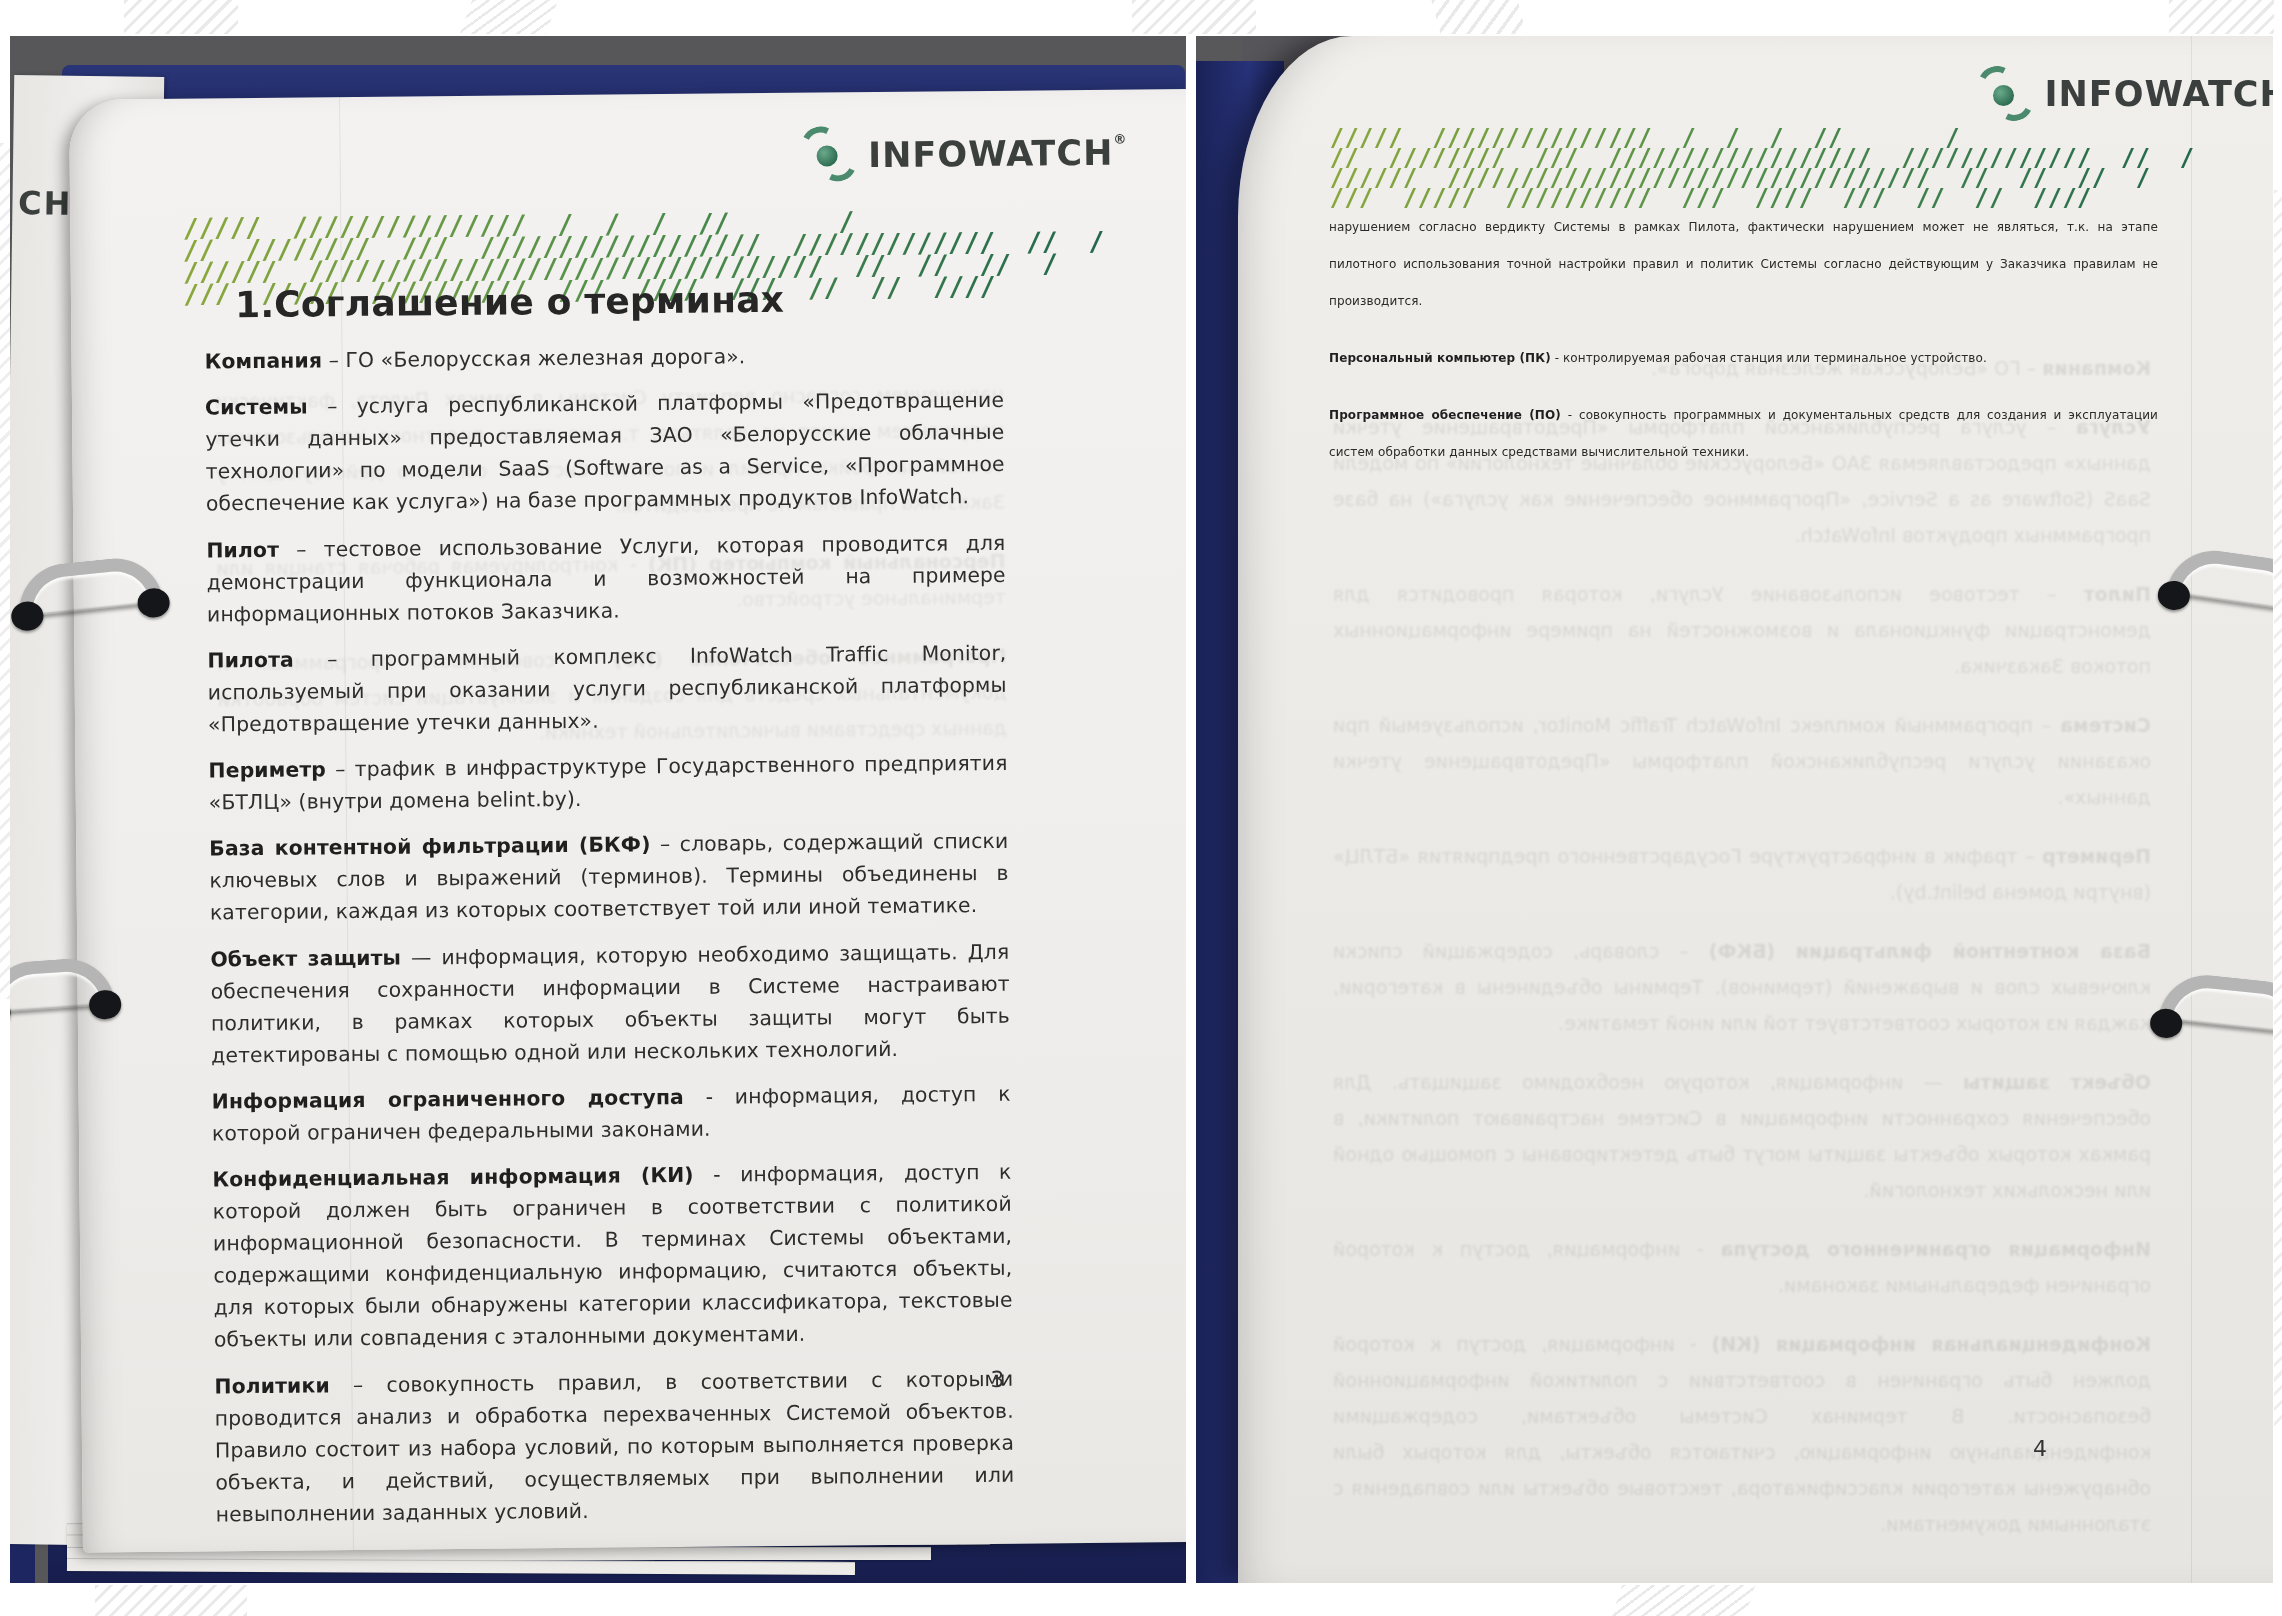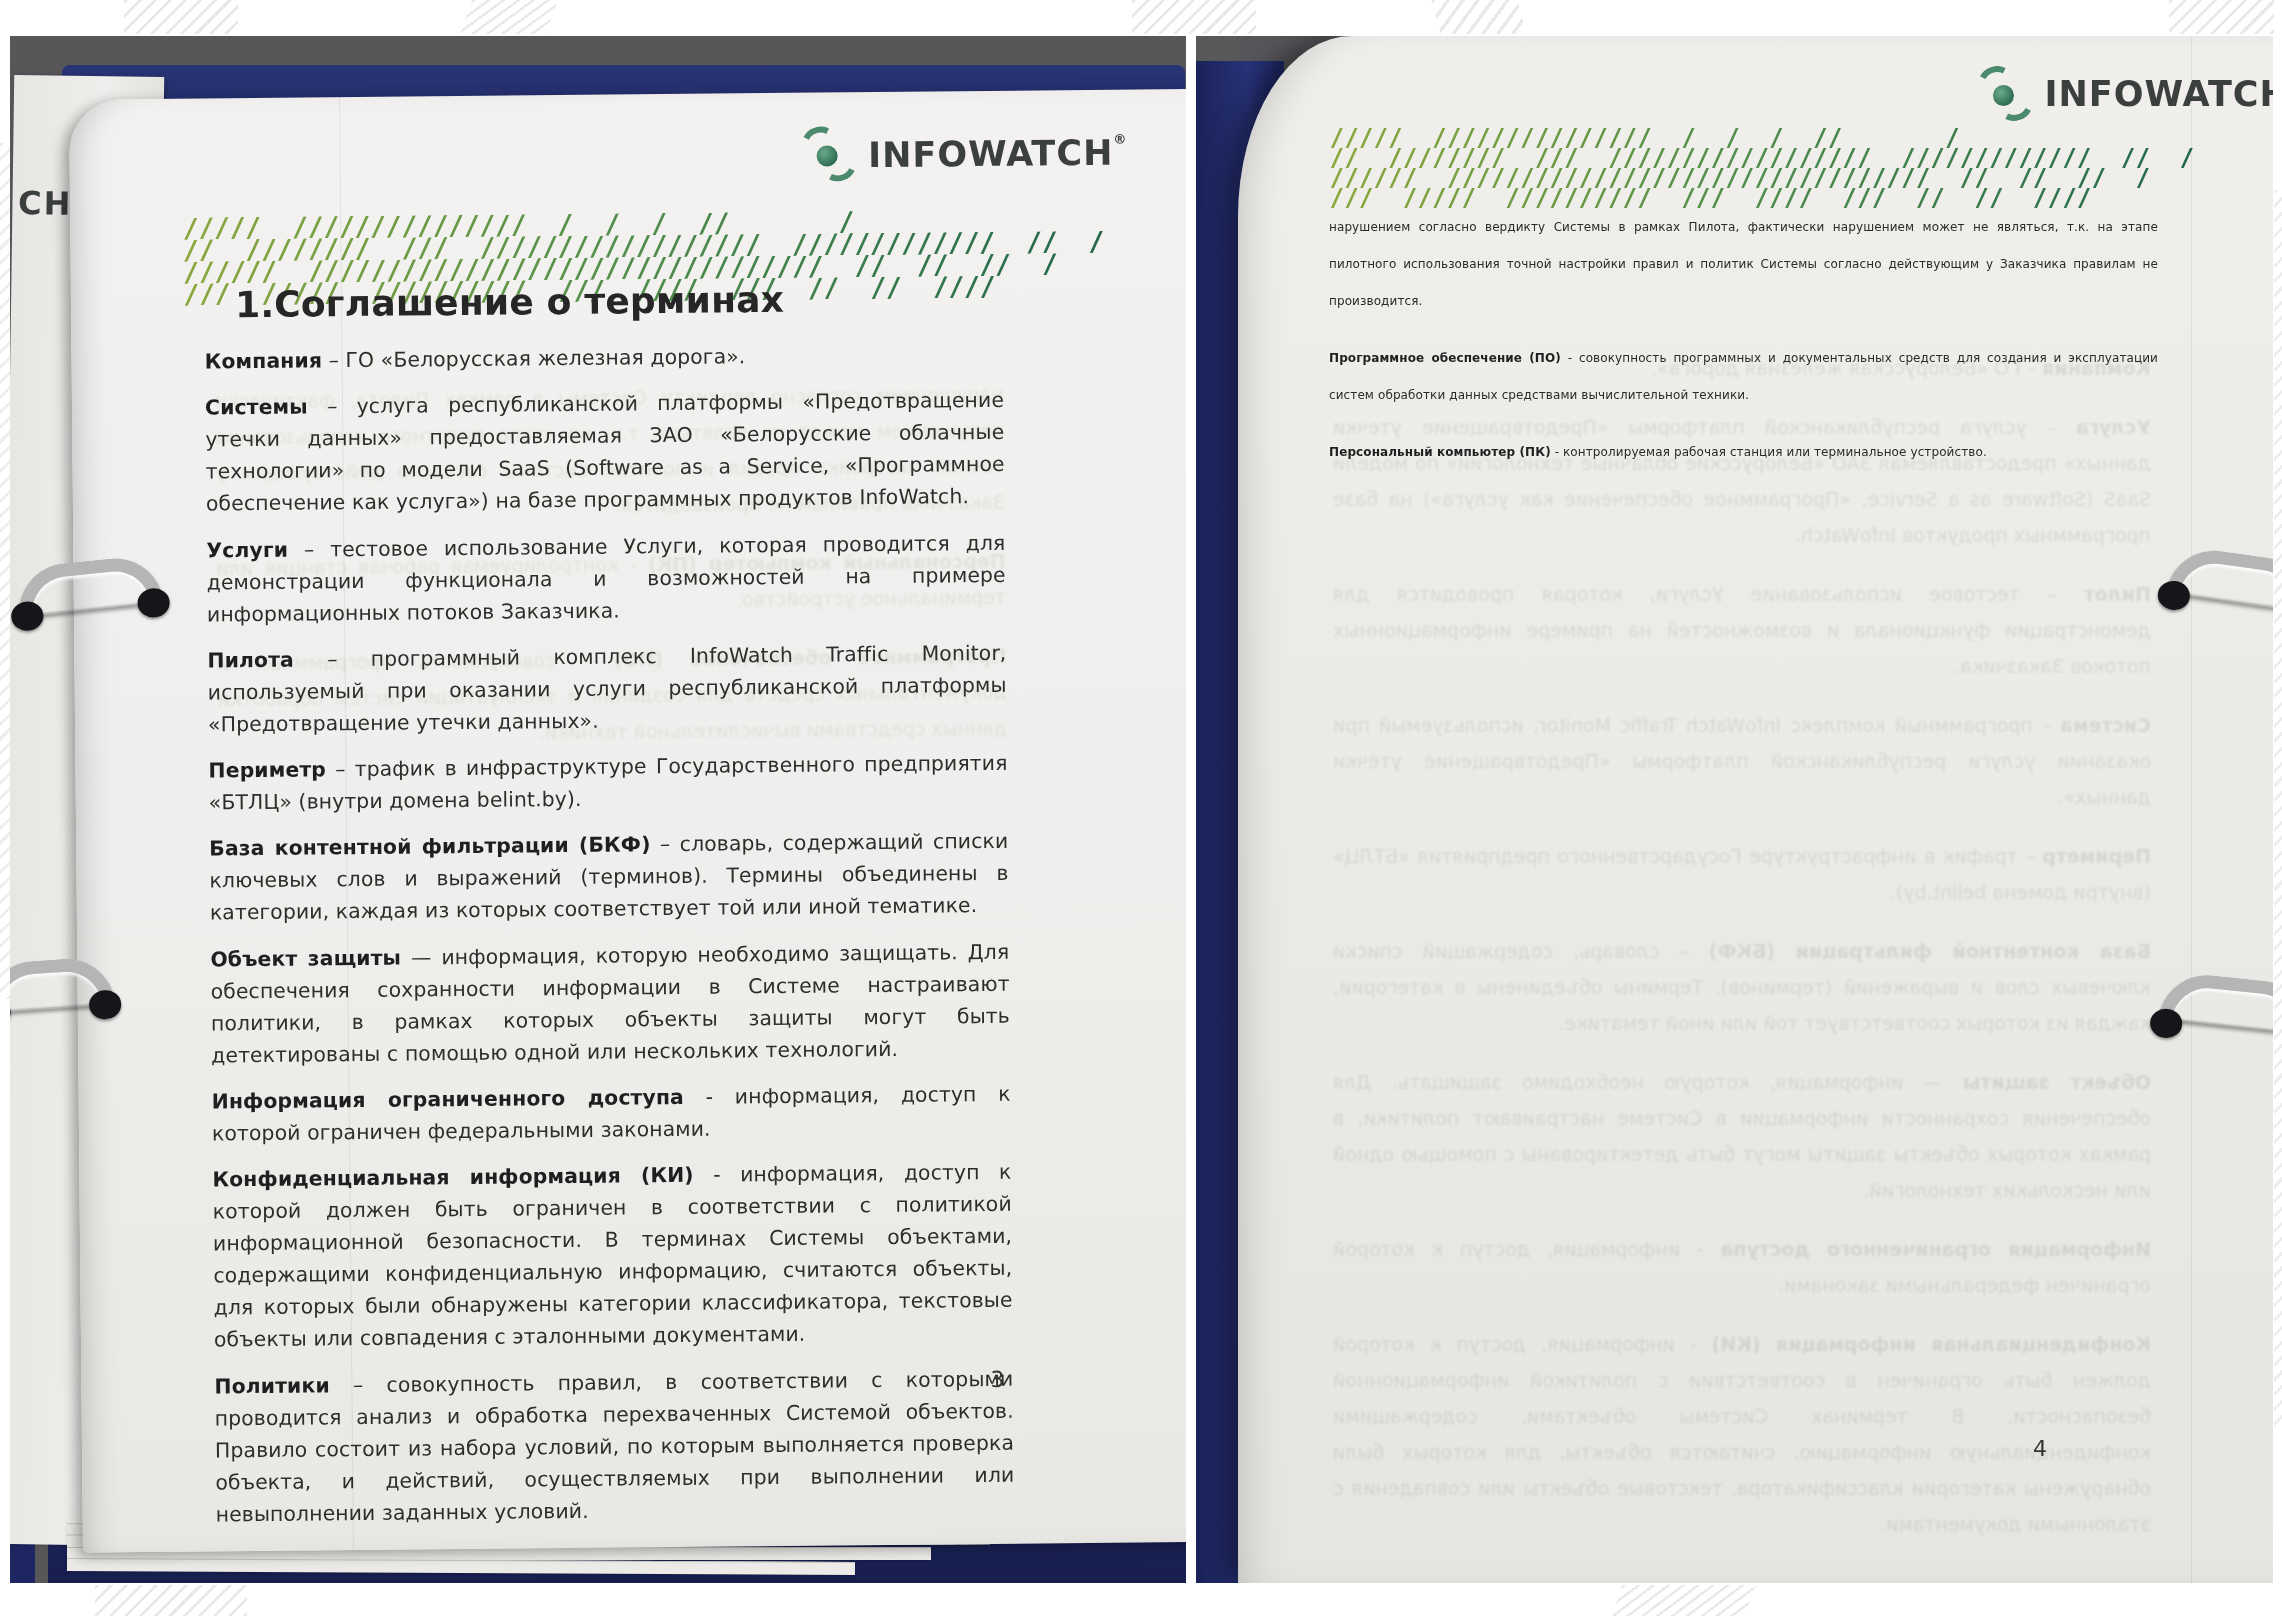--- a/index.html
+++ b/index.html
@@ -208,21 +208,21 @@
           <p><b>Персональный компьютер (ПК)</b><span> - </span><span>контролируемая рабочая станция или терминальное устройство.</span></p>
           <p><b>Программное обеспечение (ПО)</b><span> - </span><span>совокупность программных и документальных средств для создания и эксплуатации систем обработки данных средствами вычислительной техники.</span></p>
         </div>
 
       <div class="terms-col terms-col-l">
 
           <p><b>Компания</b><span> – </span><span>ГО «Белорусская железная дорога».</span></p>
 
           <p><b>Системы</b><span> – </span><span>услуга республиканской платформы «Предотвращение утечки данных» предоставляемая ЗАО «Белорусские облачные технологии» по модели SaaS (Software as a Service, «Программное обеспечение как услуга») на базе программных продуктов InfoWatch.</span></p>
 
-          <p><b>Услуги</b><span> – </span><span>тестовое использование Услуги, которая проводится для демонстрации функционала и возможностей на примере информационных потоков Заказчика.</span></p>
+          <p><b>Пилот</b><span> – </span><span>тестовое использование Услуги, которая проводится для демонстрации функционала и возможностей на примере информационных потоков Заказчика.</span></p>
 
           <p><b>Пилота</b><span> – </span><span>программный комплекс InfoWatch Traffic Monitor, используемый при оказании услуги республиканской платформы «Предотвращение утечки данных».</span></p>
 
           <p><b>Периметр</b><span> – </span><span>трафик в инфраструктуре Государственного предприятия «БТЛЦ» (внутри домена belint.by).</span></p>
 
           <p><b>База контентной фильтрации (БКФ)</b><span> – </span><span>словарь, содержащий списки ключевых слов и выражений (терминов). Термины объединены в категории, каждая из которых соответствует той или иной тематике.</span></p>
 
           <p><b>Объект защиты</b><span> — </span><span>информация, которую необходимо защищать. Для обеспечения сохранности информации в Системе настраивают политики, в рамках которых объекты защиты могут быть детектированы с помощью одной или нескольких технологий.</span></p>
 
           <p><b>Информация ограниченного доступа</b><span> - </span><span>информация, доступ к которой ограничен федеральными законами.</span></p>
@@ -279,23 +279,23 @@
           <p><b>База контентной фильтрации (БКФ)</b><span> – </span><span>словарь, содержащий списки ключевых слов и выражений (терминов). Термины объединены в категории, каждая из которых соответствует той или иной тематике.</span></p>
           <p><b>Объект защиты</b><span> — </span><span>информация, которую необходимо защищать. Для обеспечения сохранности информации в Системе настраивают политики, в рамках которых объекты защиты могут быть детектированы с помощью одной или нескольких технологий.</span></p>
           <p><b>Информация ограниченного доступа</b><span> - </span><span>информация, доступ к которой ограничен федеральными законами.</span></p>
           <p><b>Конфиденциальная информация (КИ)</b><span> - </span><span>информация, доступ к которой должен быть ограничен в соответствии с политикой информационной безопасности. В терминах Системы объектами, содержащими конфиденциальную информацию, считаются объекты, для которых были обнаружены категории классификатора, текстовые объекты или совпадения с эталонными документами.</span></p>
         </div>
 
       <div class="terms-col terms-col-r">
 
           <p><b></b><span></span><span>нарушением согласно вердикту Системы в рамках Пилота, фактически нарушением может не являться, т.к. на этапе пилотного использования точной настройки правил и политик Системы согласно действующим у Заказчика правилам не производится.</span></p>
 
+          <p><b>Персональный компьютер (ПК)</b><span> - </span><span>контролируемая рабочая станция или терминальное устройство.</span></p>
+
           <p><b>Программное обеспечение (ПО)</b><span> - </span><span>совокупность программных и документальных средств для создания и эксплуатации систем обработки данных средствами вычислительной техники.</span></p>
-
-          <p><b>Персональный компьютер (ПК)</b><span> - </span><span>контролируемая рабочая станция или терминальное устройство.</span></p>
         </div>
 
       <div class="pageno pageno-r">4</div>
     </div>
 
     <div class="ring ring-r1">
       <span class="arc2"></span>
         <span class="hole hl"></span>
     </div>
     <div class="ring ring-r2">

